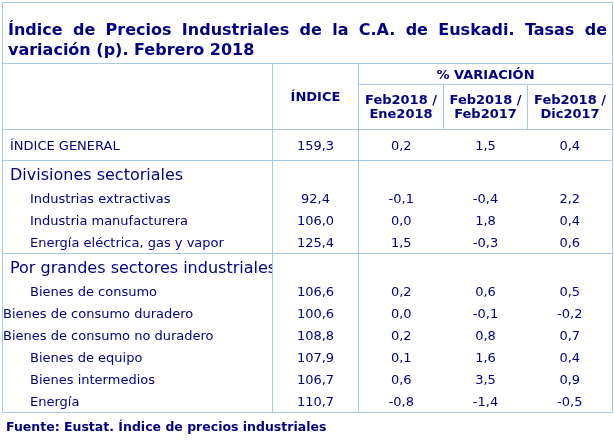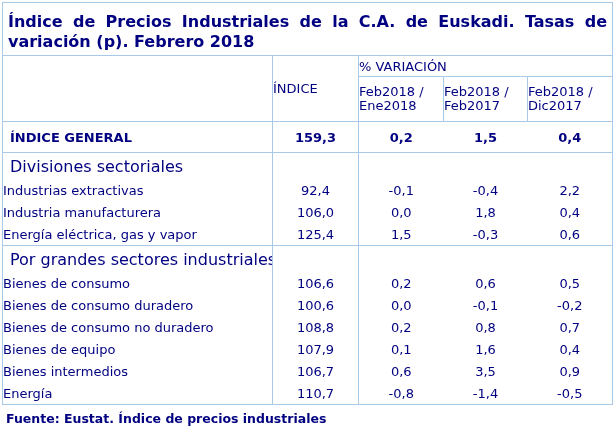--- a/index.html
+++ b/index.html
@@ -21,37 +21,37 @@
   col.c-index{width:86px;}
   col.c-v1{width:85px;}
   col.c-v2{width:84px;}
   col.c-v3{width:85px;}
   td{
     color:var(--tx);font-size:13px;padding:0;vertical-align:middle;
     overflow:hidden;
   }
   .title-cell{
     font-weight:bold;font-size:16px;line-height:20px;
-    text-align:justify;padding:9px 5px 3px 5px;height:40px;
+    text-align:justify;padding:17px 5px 3px 5px;height:40px;
     overflow:visible;
   }
   tr.h1 td{border-top:1px solid var(--bd);}
-  .hcell{font-weight:normal;}
+  .hcell{font-weight:bold;text-align:center;}
   td.vg{border-bottom:1px solid var(--bd);height:20px;}
   tr.h2 td{height:44px;white-space:pre-line;line-height:14px;}
   td.sep-l{border-left:1px solid var(--bd);}
   td.lbl{border-right:1px solid var(--bd);text-align:left;white-space:nowrap;}
   td.ci{border-right:1px solid var(--bd);}
   .num{text-align:center;}
   tr.rule td{border-top:1px solid var(--bd);}
-  tr.total td{font-weight:bold;height:30px;}
+  tr.total td{font-weight:normal;height:30px;}
   tr.section td{font-weight:normal;height:26px;font-size:16px;}
   tr.data td{height:22px;}
   .ind0{padding-left:7px;}
-  .ind1{}
+  .ind1{padding-left:27px;}
   .ind2{}
   .footer{
     padding:6px 4px 0 4px;font-size:12.5px;line-height:16px;color:var(--tx);
   }
   .footer .src{font-weight:bold;}
 </style>
 </head>
 <body>
 
 <div class="page">

